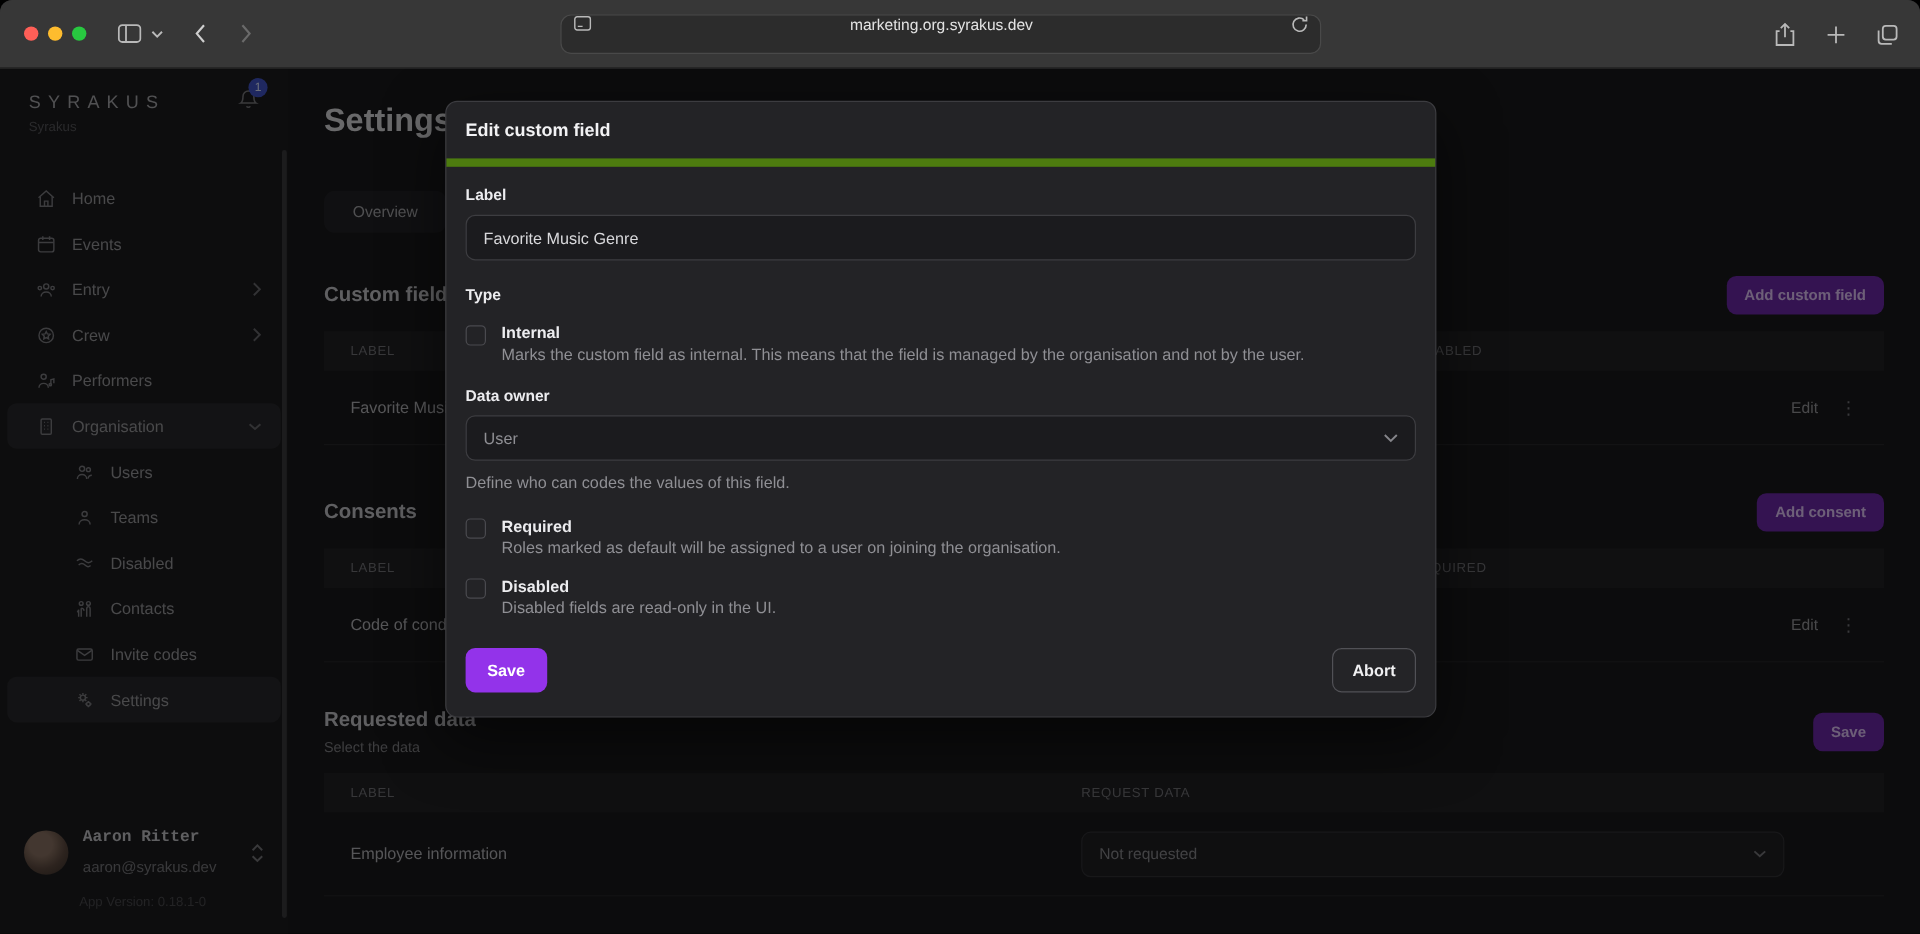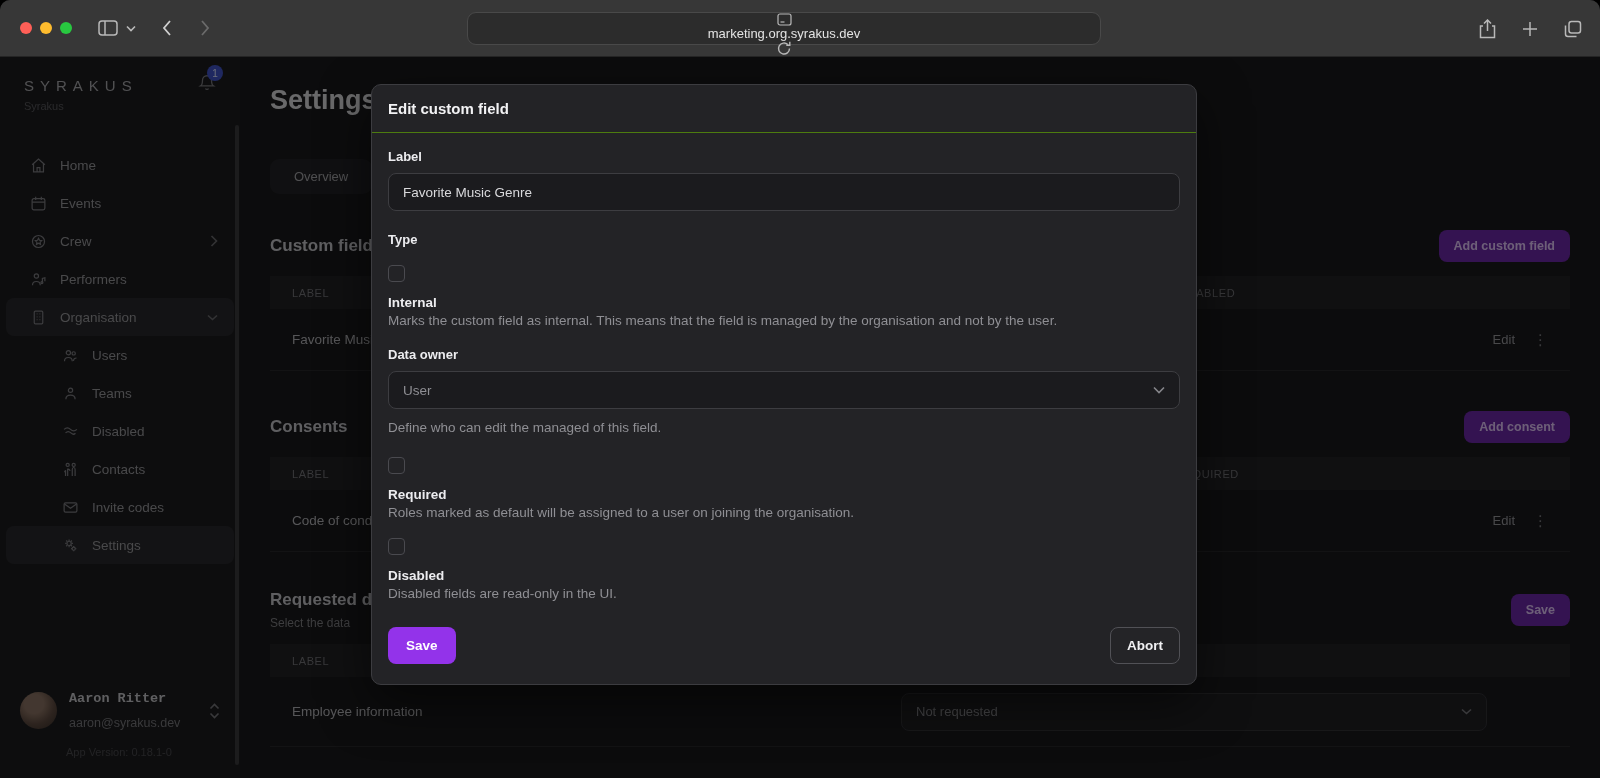--- a/index.html
+++ b/index.html
@@ -6,21 +6,21 @@
   html,body { width:1600px; height:778px; background:#000; font-family:"Liberation Sans","DejaVu Sans",sans-serif; }
   .window { position:relative; width:1600px; height:778px; background:#1a1a1c; border-radius:10px 10px 0 0; overflow:hidden; }
 
   
   .chrome { position:absolute; top:0; left:0; width:100%; height:57px; background:#373737; border-bottom:1px solid #242424; display:flex; align-items:center; z-index:30; }
   .lights { display:flex; gap:8px; margin-left:20px; }
   .light { width:12px; height:12px; border-radius:50%; }
   .chrome-icon { color:#b9b9b9; display:flex; align-items:center; justify-content:center; }
   .chrome-icon.dim { color:#6a6a6a; }
   .toolbtn { background:none; border:none; cursor:default; display:flex; align-items:center; }
-  .urlbar { position:absolute; left:467px; top:12px; width:634px; height:33px; background:#2c2c2c; border:1px solid #494949; border-radius:9px; display:flex; align-items:center; padding:0 10px;flex-direction:column; }
+  .urlbar { position:absolute; left:467px; top:12px; width:634px; height:33px; background:#2c2c2c; border:1px solid #494949; border-radius:9px; display:flex; align-items:flex-start; padding:0 10px; }
   .url-text { flex:1; text-align:center; color:#e3e3e3; font-size:13px; }
   .chrome-right { position:absolute; right:18px; top:0; height:57px; display:flex; align-items:center; gap:26px; }
 
   
   .app { position:absolute; top:57px; left:0; right:0; bottom:0; display:flex; background:#1a1a1c; }
 
   
   .sidebar { position:relative; width:240px; background:#1d1d1f; flex-shrink:0; }
   .brand { margin:20px 0 0 24px; color:#a9a9ad; font-size:15px; letter-spacing:6px; font-weight:400; }
   .brand-sub { margin:6px 0 0 24px; color:#58585c; font-size:11px; }
@@ -60,28 +60,28 @@
   .check-ro { width:17px; height:17px; border-radius:4px; background:#55555a; color:#d8d8dc; font-size:12px; display:flex; align-items:center; justify-content:center; }
   .col-right { width:647px; }
   .ro-select { width:586px; height:38px; background:#202023; border:1px solid #323236; border-radius:8px; display:flex; align-items:center; padding:0 14px; color:#8a8a8e; font-size:13px; }
   .ro-select .chev { margin-left:auto; color:#77777b; }
 
   
   .overlay { position:absolute; inset:0; background:rgba(0,0,0,0.52); z-index:5; }
 
   
   .modal { position:absolute; left:371px; top:84px; width:826px; background:#232326; border:1px solid #3c3c40; border-radius:10px; box-shadow:0 18px 50px rgba(0,0,0,0.55); z-index:10; }
-  .modal-header { padding:15px 16px; font-size:15px; font-weight:bold; color:#f2f2f4; border-bottom:1px solid #4d7c0f; }
+  .modal-header { padding:15px 16px; font-size:15px; font-weight:bold; color:#f2f2f4; border-bottom:7px solid #4d7c0f; }
   .modal-body { padding:12px 16px 20px; }
   .field-label { font-size:13px; font-weight:bold; color:#ececef; margin:12px 0 9px; }
   .text-input, .select { width:100%; height:38px; background:#1b1b1e; border:1px solid #3d3d41; border-radius:8px; display:flex; align-items:center; padding:0 14px; font-size:13.5px; }
   .text-input { color:#d9d9dc; }
   .select { color:#8f8f94; }
   .select .chev { margin-left:auto; color:#85858a; }
-  .chk-row { display:flex; margin-top:17px; gap:13px;flex-direction:column; }
+  .chk-row { display:flex; margin-top:17px; gap:13px; }
   .chk { width:17px; height:17px; border:1.5px solid #4a4a4f; border-radius:4px; background:#232326; flex-shrink:0; margin-top:1px; }
   .chk-title { font-size:13.5px; font-weight:bold; color:#ececef; }
   .chk-desc { font-size:13.5px; color:#8f8f94; margin-top:3px; }
   .help-text { font-size:13.5px; color:#8f8f94; margin-top:11px; }
   .modal-footer { display:flex; justify-content:space-between; margin-top:26px; }
   .btn-save { background:#9333ea; color:#fff; border:none; border-radius:8px; padding:10px 18px; font-size:13.5px; font-weight:bold; }
   .btn-abort { background:#242427; color:#f0f0f2; border:1px solid #515156; border-radius:8px; padding:10px 16px; font-size:13.5px; font-weight:bold; }
 
   svg { display:block; }
 </style>
@@ -188,20 +188,36 @@
                 <line x1="3" y1="10" x2="21" y2="10"></line>
                 <line x1="8" y1="2.5" x2="8" y2="7"></line>
                 <line x1="16" y1="2.5" x2="16" y2="7"></line>
               </svg>
             </span>
           <span>Events</span>
         </div>
         <div class="nav-item">
           <span class="nav-icon">
               <svg viewBox="0 0 24 24" fill="none" stroke="currentColor" stroke-width="1.7">
+                <circle cx="12" cy="8" r="3"></circle>
+                <path d="M6 20 c0-3.3 2.7-5.5 6-5.5 s6 2.2 6 5.5"></path>
+                <circle cx="4.5" cy="10" r="2"></circle>
+                <circle cx="19.5" cy="10" r="2"></circle>
+              </svg>
+            </span>
+          <span>Entry</span>
+          <span class="chev">
+              <svg width="8" height="12" viewBox="0 0 8 12" fill="none" stroke="currentColor" stroke-width="1.6">
+                <polyline points="1.5,1 6.5,6 1.5,11"></polyline>
+              </svg>
+            </span>
+        </div>
+        <div class="nav-item">
+          <span class="nav-icon">
+              <svg viewBox="0 0 24 24" fill="none" stroke="currentColor" stroke-width="1.7">
                 <circle cx="12" cy="12" r="8.5"></circle>
                 <path d="M12 7.5 l1.4 2.8 3.1 .4 -2.2 2.2 .5 3.1 -2.8-1.5 -2.8 1.5 .5-3.1 -2.2-2.2 3.1-.4 z"></path>
               </svg>
             </span>
           <span>Crew</span>
           <span class="chev">
               <svg width="8" height="12" viewBox="0 0 8 12" fill="none" stroke="currentColor" stroke-width="1.6">
                 <polyline points="1.5,1 6.5,6 1.5,11"></polyline>
               </svg>
             </span>
@@ -419,21 +435,21 @@
 
       <div class="field-label" style="margin-top:19px">Data owner</div>
       <div class="select">
         <span>User</span>
         <span class="chev">
             <svg width="12" height="8" viewBox="0 0 12 8" fill="none" stroke="currentColor" stroke-width="1.6">
               <polyline points="1,1.5 6,6.5 11,1.5"></polyline>
             </svg>
           </span>
       </div>
-      <div class="help-text">Define who can edit the managed of this field.</div>
+      <div class="help-text">Define who can codes the values of this field.</div>
 
       <div class="chk-row" style="margin-top:21px">
         <span class="chk"></span>
         <span>
           <div class="chk-title">Required</div>
           <div class="chk-desc">Roles marked as default will be assigned to a user on joining the organisation.</div>
         </span>
       </div>
 
       <div class="chk-row">

